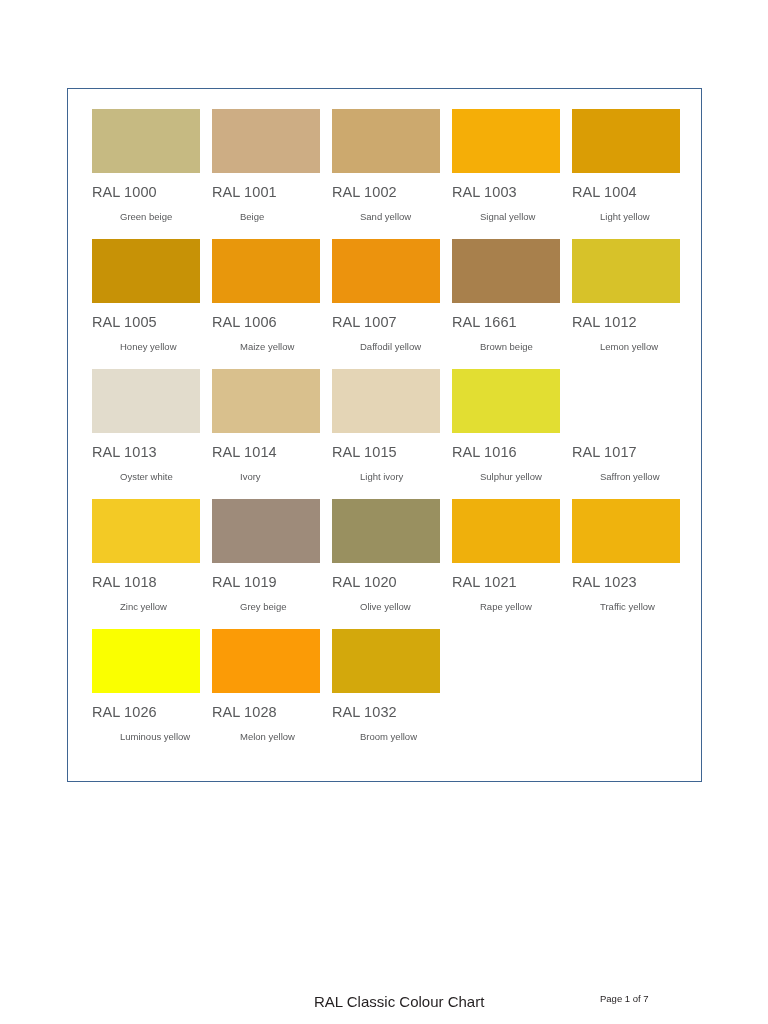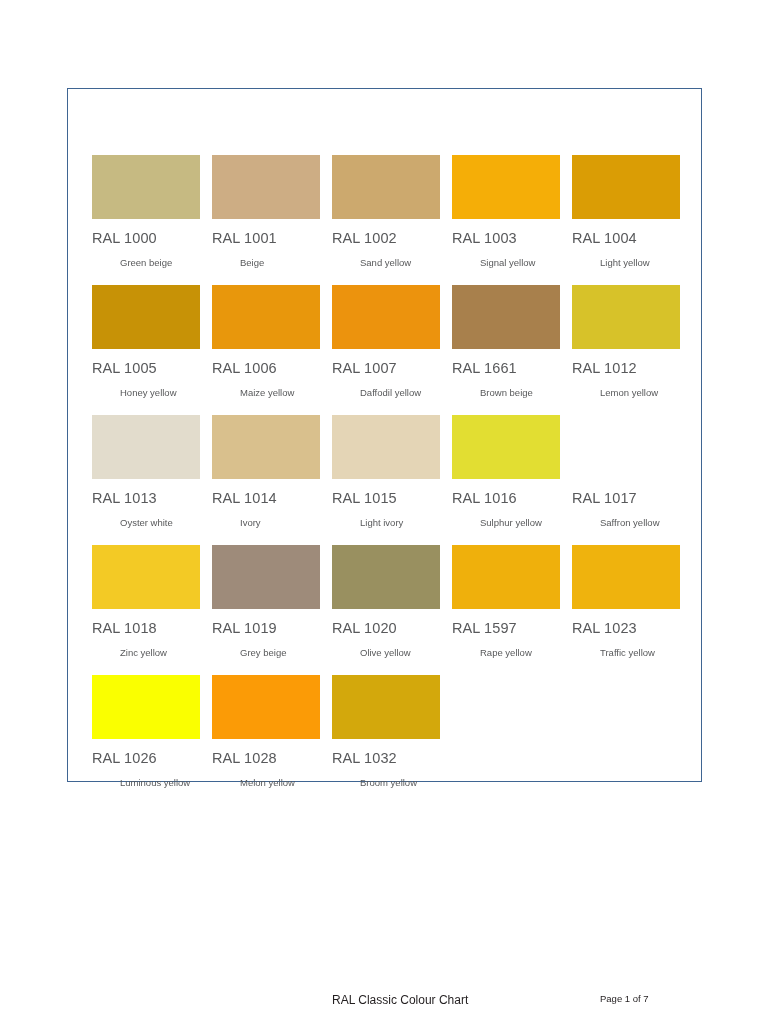--- a/index.html
+++ b/index.html
@@ -29,21 +29,20 @@
 
   #swatch-grid {
     position: absolute;
     left: 24px;
     top: 20px;
     width: 588px;
     display: grid;
     grid-template-columns: repeat(5, 108px);
     column-gap: 12px;
     row-gap: 0px;
-    margin-top: 46px;
   }
 
   .swatch-cell {
     width: 108px;
     height: 130px;
     position: relative;
   }
 
   .swatch-chip {
     width: 108px;
@@ -72,23 +71,23 @@
   
   #page-footer {
     position: absolute;
     left: 0;
     top: 993px;
     width: 768px;
     height: 20px;
   }
   #footer-title {
     position: absolute;
-    left: 332px;
+    left: 314px;
     top: 0;
-    font-size: 12px;
+    font-size: 15px;
     color: #231f20;
     white-space: nowrap;
   }
   #footer-pagenum {
     position: absolute;
     left: 600px;
     top: 0;
     font-size: 9.5px;
     color: #231f20;
     white-space: nowrap;
@@ -184,21 +183,21 @@
         <div class="swatch-code">RAL 1019</div>
         <div class="swatch-name">Grey beige</div>
       </div>
       <div class="swatch-cell">
         <div class="swatch-chip" style="background-color: rgb(153, 144, 96);"></div>
         <div class="swatch-code">RAL 1020</div>
         <div class="swatch-name">Olive yellow</div>
       </div>
       <div class="swatch-cell">
         <div class="swatch-chip" style="background-color: rgb(239, 176, 12);"></div>
-        <div class="swatch-code">RAL 1597</div>
+        <div class="swatch-code">RAL 1021</div>
         <div class="swatch-name">Rape yellow</div>
       </div>
       <div class="swatch-cell">
         <div class="swatch-chip" style="background-color: rgb(239, 179, 13);"></div>
         <div class="swatch-code">RAL 1023</div>
         <div class="swatch-name">Traffic yellow</div>
       </div>
       <div class="swatch-cell">
         <div class="swatch-chip" style="background-color: rgb(250, 255, 0);"></div>
         <div class="swatch-code">RAL 1026</div>

